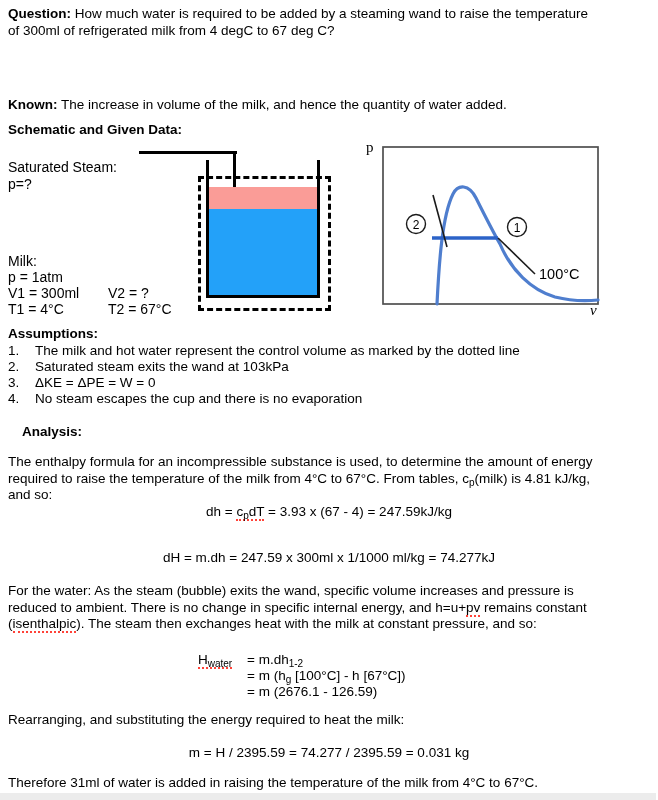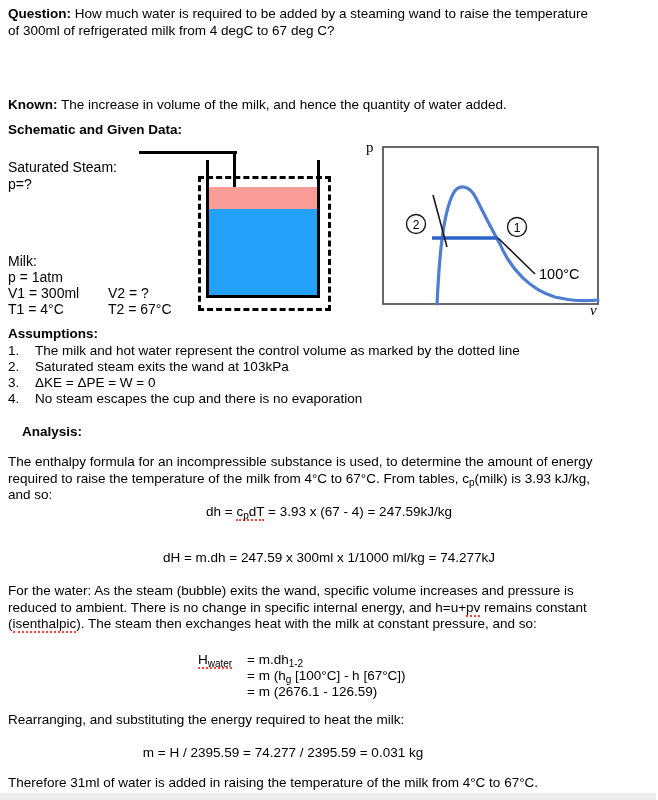--- a/index.html
+++ b/index.html
@@ -105,21 +105,21 @@
     <div class="asm-row">
       <span class="asm-num">4.</span>
       <span>No steam escapes the cup and there is no evaporation</span>
     </div>
   </div>
 
   <p class="abs b" style="left:8px;top:424px;margin-left:14px;">Analysis:</p>
 
   <p class="abs" style="left:8px;top:454px;width:648px;">
     <span>The enthalpy formula for an incompressible substance is used, to determine the amount of energy</span><br>
-    <span>required to raise the temperature of the milk from 4°C to 67°C. From tables, c</span><sub class="s">p</sub><span>(milk) is 3.93 kJ/kg,</span><br>
+    <span>required to raise the temperature of the milk from 4°C to 67°C. From tables, c</span><sub class="s">p</sub><span>(milk) is 4.81 kJ/kg,</span><br>
     <span>and so:</span>
   </p>
 
   <p class="abs ctr" style="top:504px;">
     <span>dh = </span><span class="spell"><span>c</span><sub class="s">p</sub><span>dT</span></span><span> = 3.93 x (67 - 4) = 247.59kJ/kg</span>
   </p>
 
   <p class="abs ctr" style="top:550px;">dH = m.dh = 247.59 x 300ml x 1/1000 ml/kg = 74.277kJ</p>
 
   <p class="abs" style="left:8px;top:583px;width:650px;">
@@ -132,18 +132,18 @@
     <span class="hw-label"><span class="spell"><span>H</span><sub class="s">water</sub></span></span>
     <span>
       <span><span>= m.dh</span><sub class="s">1-2</sub></span><br>
       <span><span>= m (h</span><sub class="s">g</sub><span> [100°C] - h [67°C])</span></span><br>
       <span>= m (2676.1 - 126.59)</span>
     </span>
   </div>
 
   <p class="abs" style="left:8px;top:712px;width:648px;">Rearranging, and substituting the energy required to heat the milk:</p>
 
-  <p class="abs" style="left:0px;top:745px;width:566px;text-align:center;">m = H / 2395.59 = 74.277 / 2395.59 = 0.031 kg</p>
+  <p class="abs" style="left:0px;top:745px;width:566px;text-align:center;padding-left:46px;">m = H / 2395.59 = 74.277 / 2395.59 = 0.031 kg</p>
 
   <p class="abs" style="left:8px;top:775px;width:648px;">Therefore 31ml of water is added in raising the temperature of the milk from 4°C to 67°C.</p>
 
   <div class="botstrip" style="top:793px;height:7px;"></div>
 </div>
 
 </body></html>

